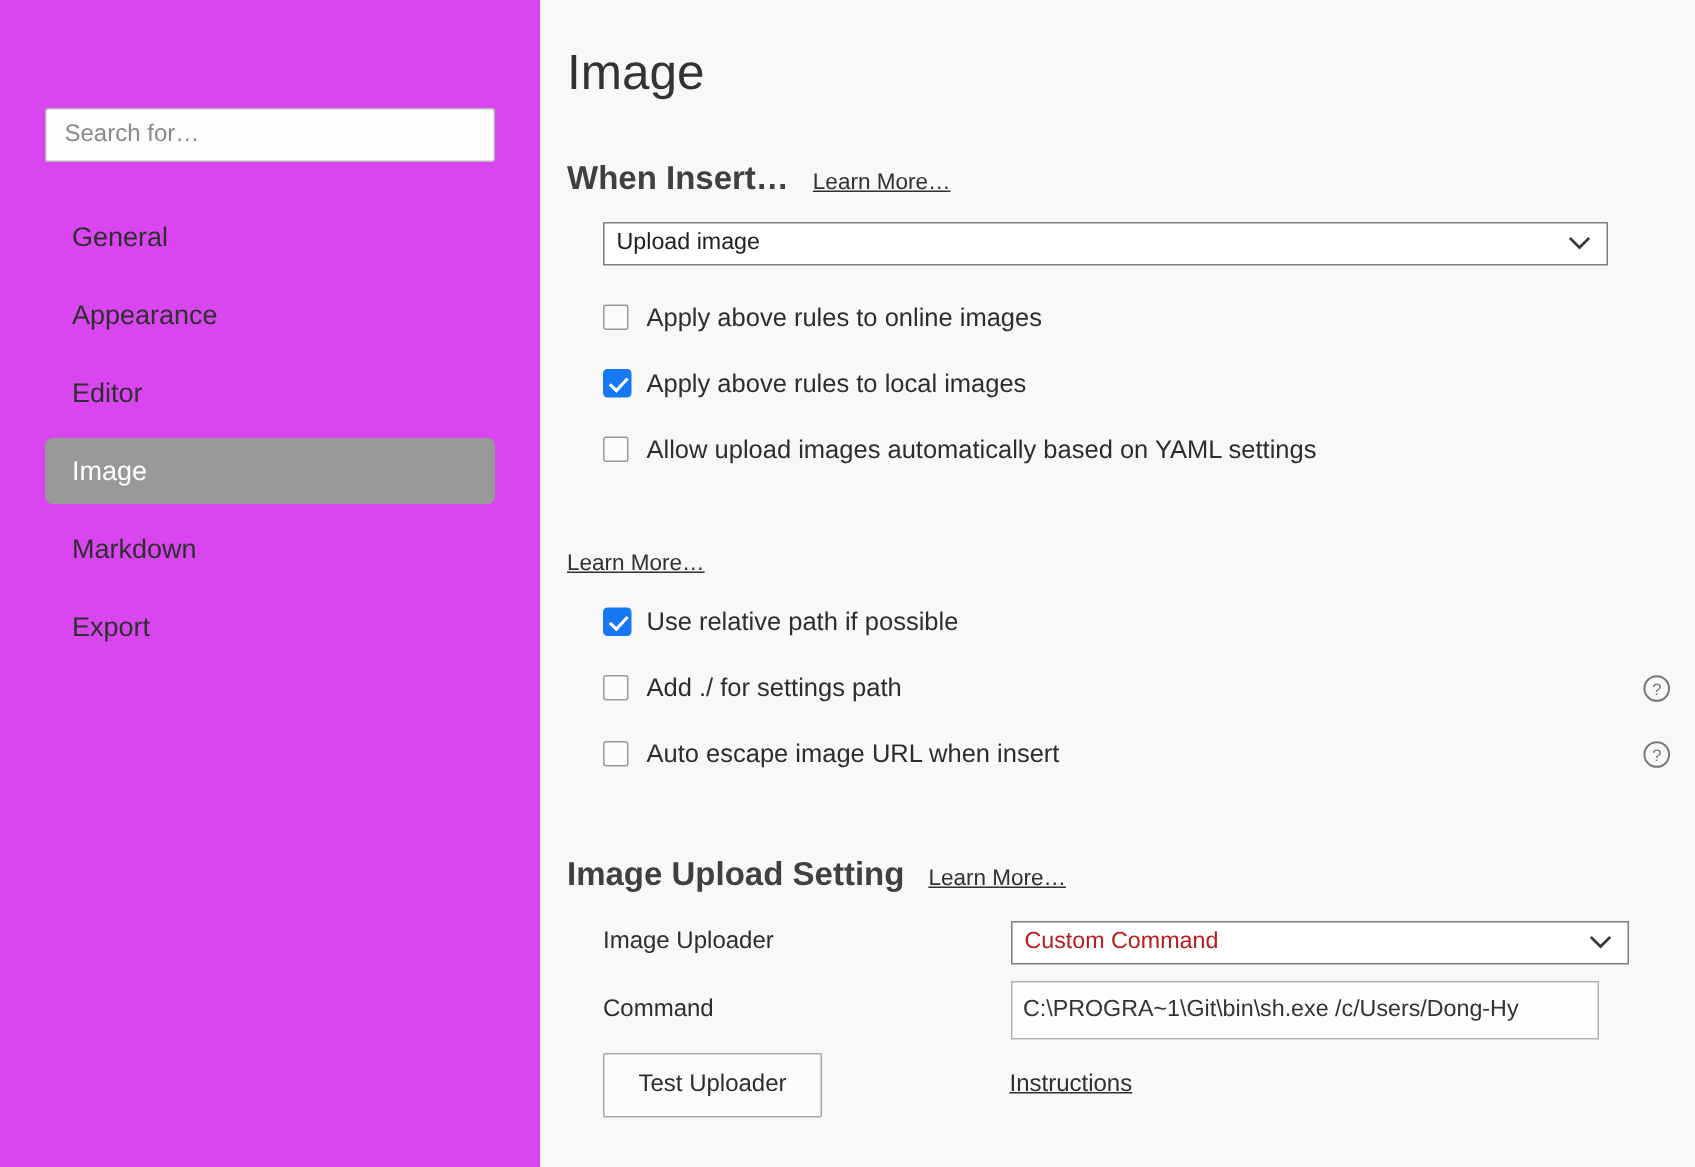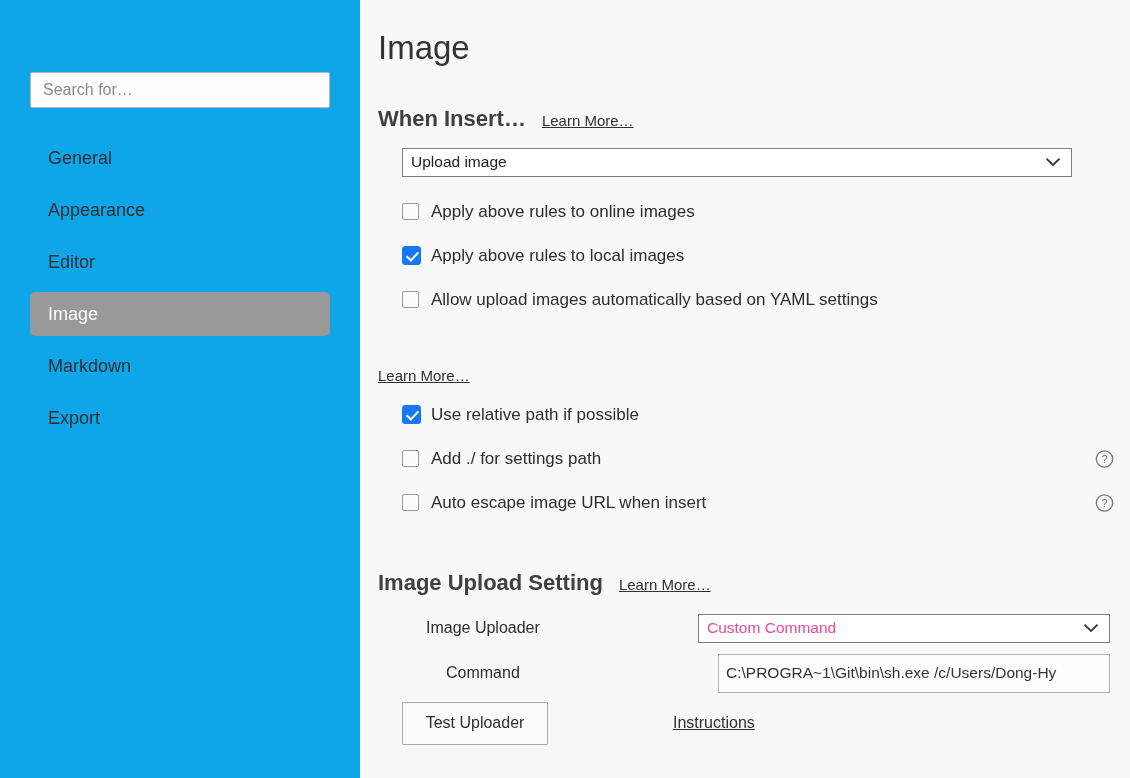--- a/index.html
+++ b/index.html
@@ -21,21 +21,21 @@
     height: 778px;
     box-sizing: border-box;
   }
 
   
   .sidebar {
     width: 360px;
     flex: 0 0 360px;
     box-sizing: border-box;
     padding: 72px 30px 0 30px;
-    background: #0ea5e9;
+    background: #d946ef;
   }
   .search-input {
     display: block;
     box-sizing: border-box;
     width: 300px;
     height: 36px;
     padding: 0 12px;
     font-family: "Liberation Sans", sans-serif;
     font-size: 16px;
     color: #3c3c3c;
@@ -194,40 +194,39 @@
 
   .sec2 { margin-top: 52px; }
   .sec3 { margin-top: 52px; }
 
   .form-row {
     display: flex;
     align-items: center;
     margin-left: 24px;
     margin-bottom: 12px;
     height: 33px;
-    justify-content: flex-end;
   }
   .form-label {
     width: 272px;
     flex: 0 0 272px;
     font-size: 16px;
     color: #2d2d2d;
     white-space: nowrap;
   }
   .uploader-select {
     box-sizing: border-box;
     width: 412px;
     height: 29px;
     background: #ffffff;
     border: 1px solid #7d7d7d;
     display: flex;
     align-items: center;
     padding: 0 8px;
     font-size: 15.5px;
-    color: #ec4899;
+    color: #b91c1c;
     cursor: pointer;
   }
   .uploader-select .val {
     flex: 1 1 auto;
     overflow: hidden;
     white-space: nowrap;
   }
   .command-input {
     box-sizing: border-box;
     width: 392px;

